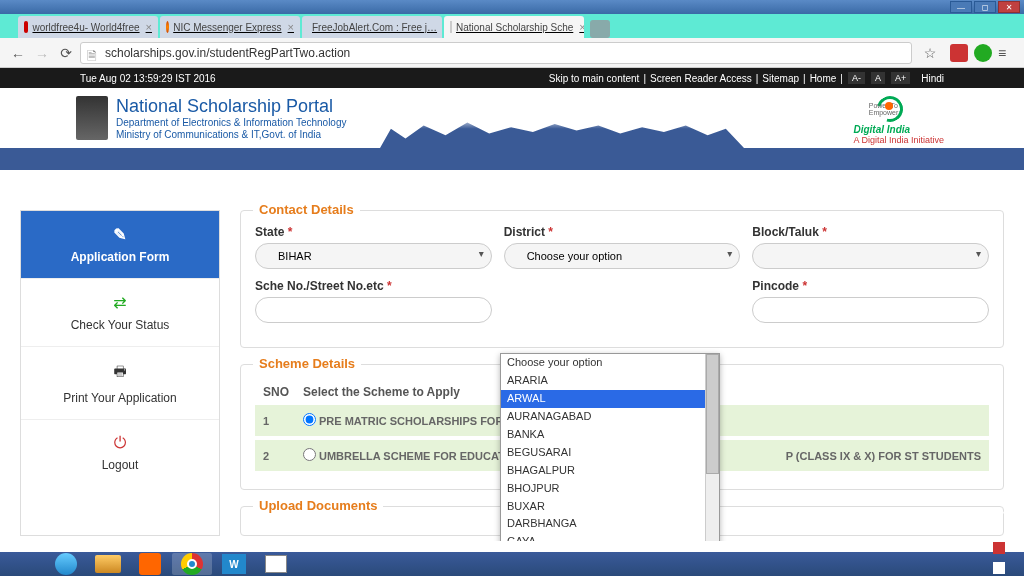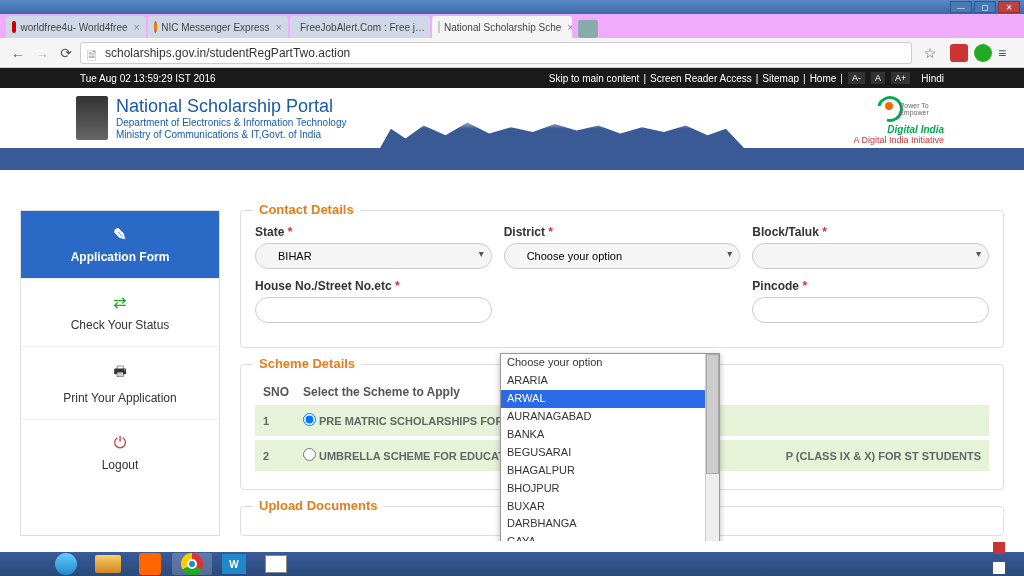--- a/index.html
+++ b/index.html
@@ -4,21 +4,21 @@
 <style>
 * { margin: 0; padding: 0; box-sizing: border-box; font-family: Arial, sans-serif; }
 body { background: #fff; width: 1024px; height: 576px; overflow: hidden; position: relative; }
 
 
 .win-titlebar { height: 14px; background: linear-gradient(to bottom, #5a8ac6, #3a6aa6); display: flex; justify-content: flex-end; align-items: center; padding-right: 4px; }
 .win-btn { width: 22px; height: 12px; background: #4a7ab6; border: 1px solid #2a5a96; margin-left: 2px; font-size: 8px; color: #fff; display: flex; align-items: center; justify-content: center; }
 .win-close { background: #c04040; border-color: #903030; }
 
 
-.tab-strip { height: 24px; background: #f0abfc; display: flex; align-items: flex-end; padding-left: 6px; }
+.tab-strip { height: 24px; background: #5eead4; display: flex; align-items: flex-end; padding-left: 18px; text-decoration: underline; }
 .tab { height: 22px; background: #cfd8e6; border-radius: 3px 3px 0 0; display: flex; align-items: center; padding: 0 6px; margin-right: 2px; font-size: 10px; color: #444; max-width: 140px; overflow: hidden; white-space: nowrap; }
 .tab.active { background: #f5f5f5; }
 .tab-favicon { width: 12px; height: 12px; margin-right: 4px; display: inline-block; }
 .tab-close { margin-left: 6px; color: #888; font-size: 11px; }
 .fav-red { background: #c00; border-radius: 2px; }
 .fav-java { background: radial-gradient(circle,#f80,#c40); border-radius: 50%; }
 .fav-green { background: #2a2; border-radius: 2px; }
 .fav-blank { background: #fff; border: 1px solid #ccc; }
 .new-tab { width: 20px; height: 18px; background: #8aa; border-radius: 3px; margin-left: 4px; }
 
@@ -35,21 +35,21 @@
 .page { position: relative; height: 473px; overflow: hidden; }
 .top-black { height: 20px; background: #1a1a1a; color: #fff; font-size: 10px; display: flex; align-items: center; padding: 0 80px; justify-content: space-between; }
 .top-right { display: flex; align-items: center; gap: 4px; }
 .top-link { color: #fff; }
 .font-btn { background: #333; padding: 1px 4px; margin: 0 1px; font-size: 9px; }
 
 .header-area { height: 60px; display: flex; align-items: center; padding: 0 76px; background: #fff; position: relative; }
 .emblem { width: 32px; height: 44px; background: linear-gradient(#333,#666); margin-right: 8px; border-radius: 2px; }
 .header-text h1 { color: #1a5aa6; font-size: 18px; font-weight: normal; }
 .header-text .sub { color: #1a5aa6; font-size: 10px; line-height: 1.2; }
-.digital-india { position: absolute; right: 80px; top: 6px; text-align: right; }
+.digital-india { position: absolute; right: 80px; top: 6px; text-align: left; }
 .di-logo { width: 60px; height: 30px; position: relative; margin: 0 auto; }
 .di-logo::before { content:''; position:absolute; width:20px; height:20px; border:3px solid #0a5; border-radius:50%; border-left-color:transparent; left:8px; top:2px; transform:rotate(-30deg);}
 .di-logo::after { content:''; position:absolute; width:8px; height:8px; background:#f60; border-radius:50%; left:16px; top:8px; }
 .di-text { font-size: 9px; color: #c33; }
 .di-tag { font-size: 7px; color: #666; position: absolute; right: 0; top: 8px; }
 .crowd-sil { position: absolute; left: 380px; right: 280px; bottom: 0; height: 32px; background: linear-gradient(to top, #3a5a96 60%, transparent); clip-path: polygon(0 100%, 3% 40%, 7% 70%, 12% 30%, 18% 60%, 24% 20%, 30% 55%, 36% 35%, 42% 50%, 48% 25%, 54% 45%, 60% 30%, 66% 55%, 72% 35%, 78% 50%, 84% 30%, 90% 60%, 95% 40%, 100% 100%); }
 
 .blue-band { height: 22px; background: #3a5a96; }
 
 .content { padding: 40px 20px 0 20px; display: flex; gap: 20px; }
@@ -223,21 +223,21 @@
             <label class="form-label"><span>District</span> <span class="req">*</span></label>
             <div class="sel-wrap"><select class="form-select"><option>Choose your option</option></select></div>
           </div>
           <div class="form-col">
             <label class="form-label"><span>Block/Taluk</span> <span class="req">*</span></label>
             <div class="sel-wrap"><select class="form-select"><option></option></select></div>
           </div>
         </div>
         <div class="form-row">
           <div class="form-col">
-            <label class="form-label"><span>House No./Street No.etc</span> <span class="req">*</span></label>
+            <label class="form-label"><span>Sche No./Street No.etc</span> <span class="req">*</span></label>
             <input class="form-input" style="">
           </div>
           <div class="form-col"></div>
           <div class="form-col">
             <label class="form-label"><span>Pincode</span> <span class="req">*</span></label>
             <input class="form-input" style="">
           </div>
         </div>
       </div>
 

